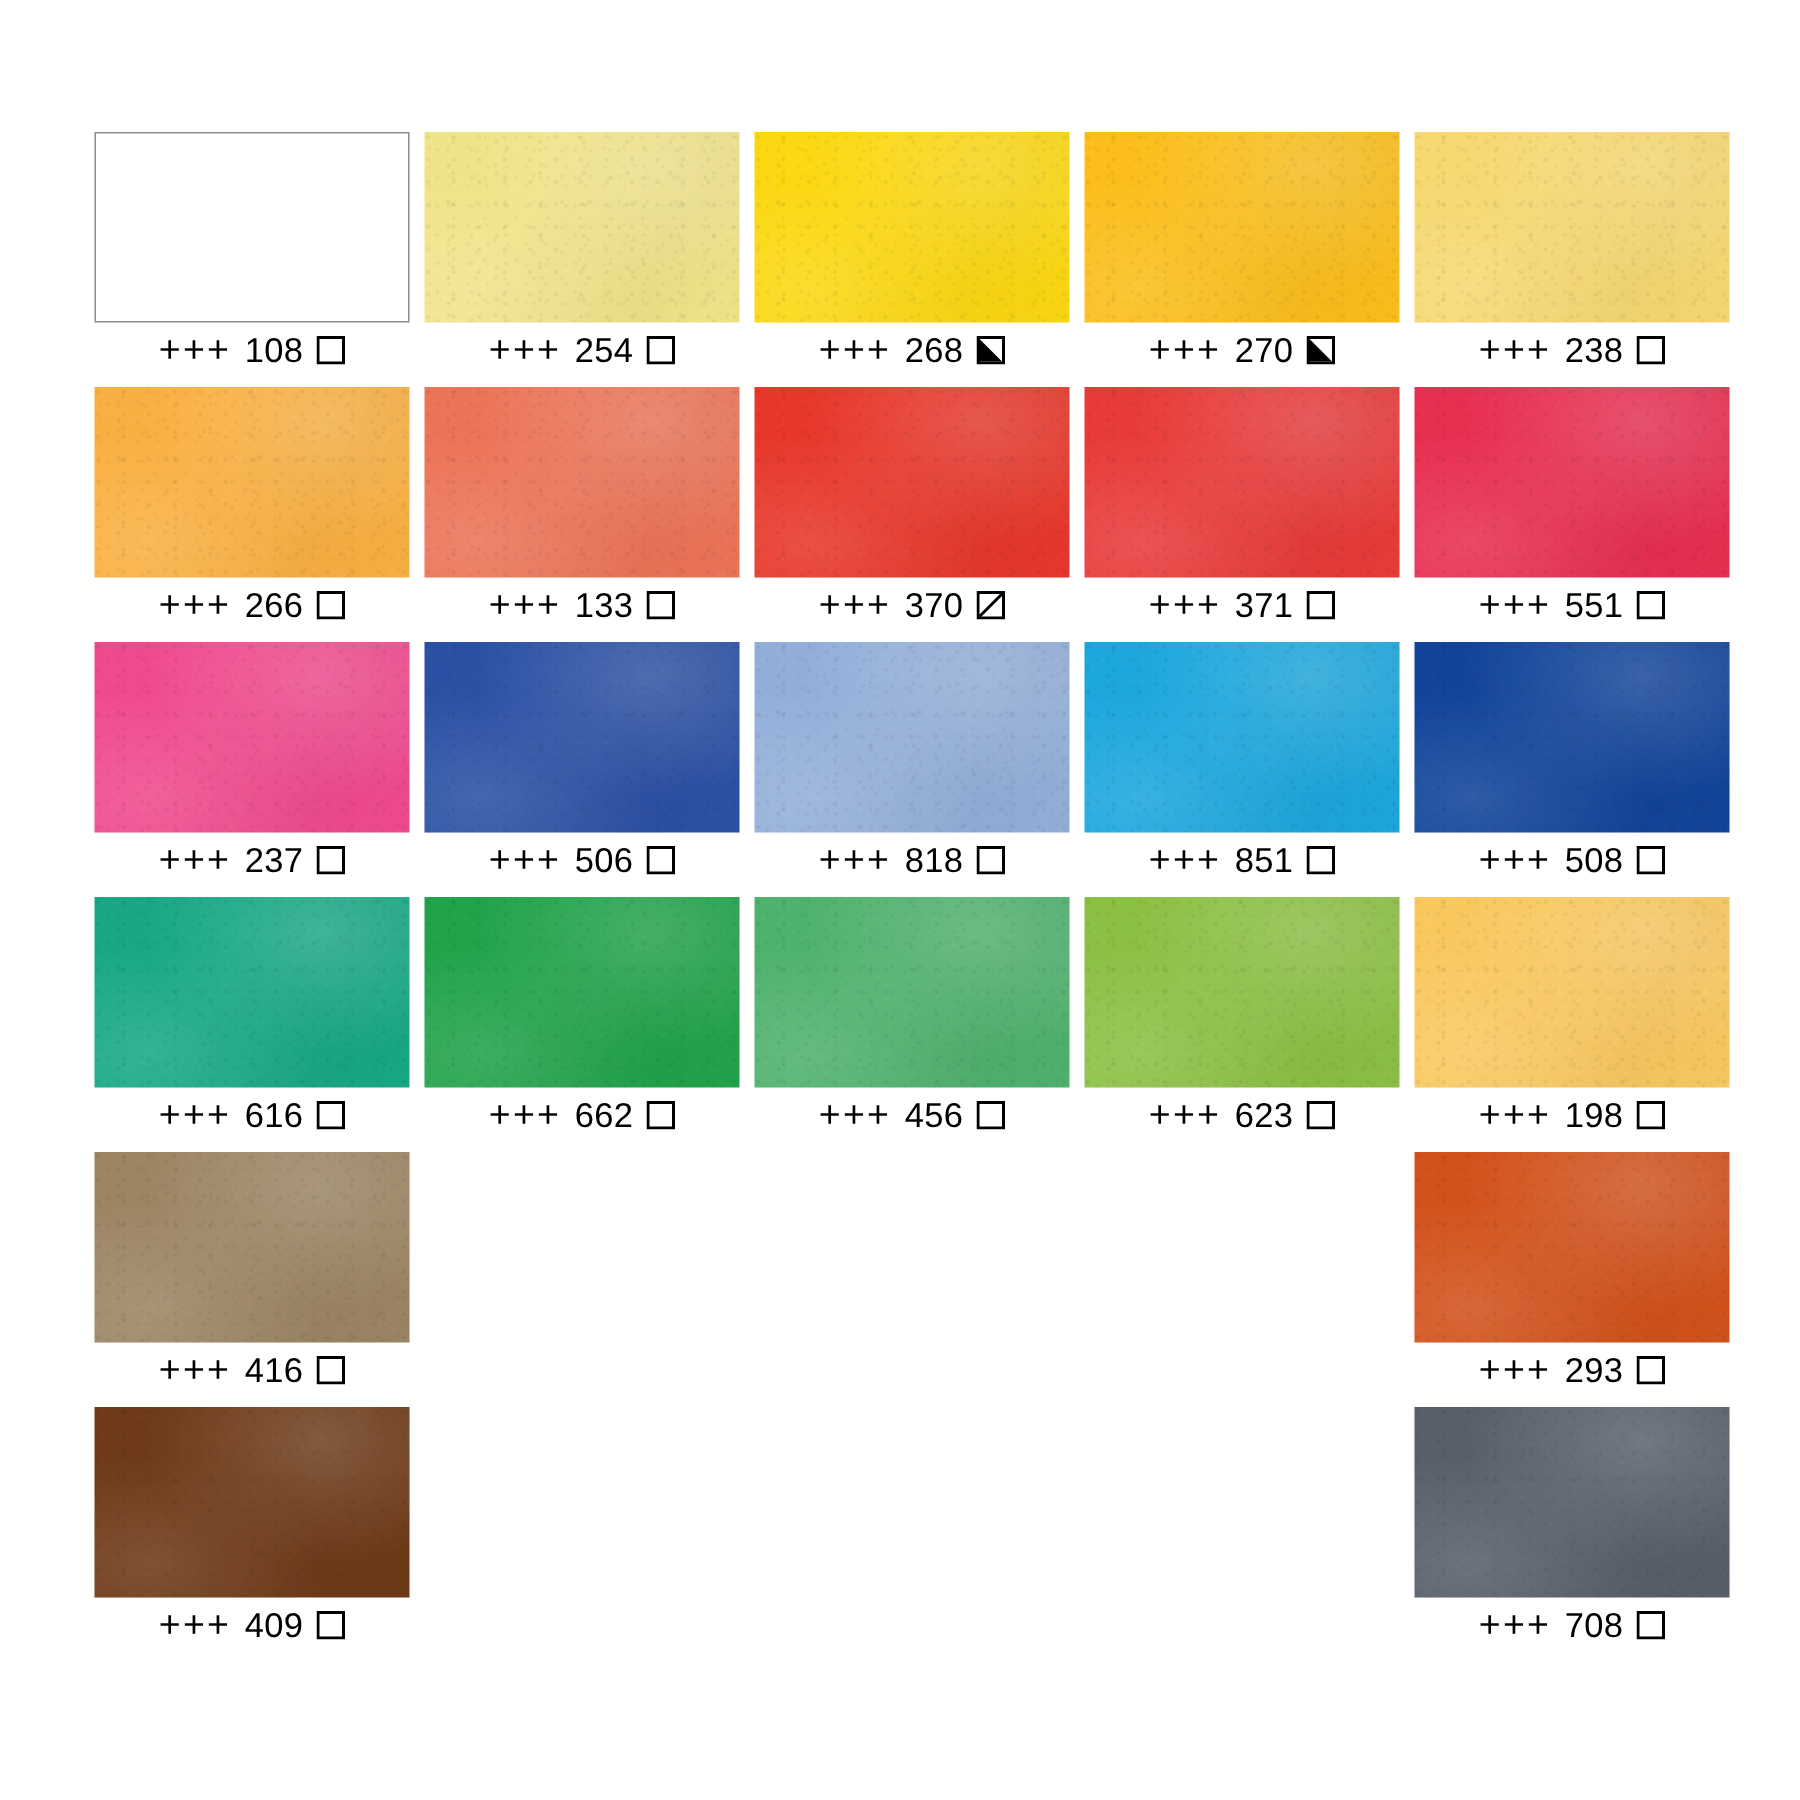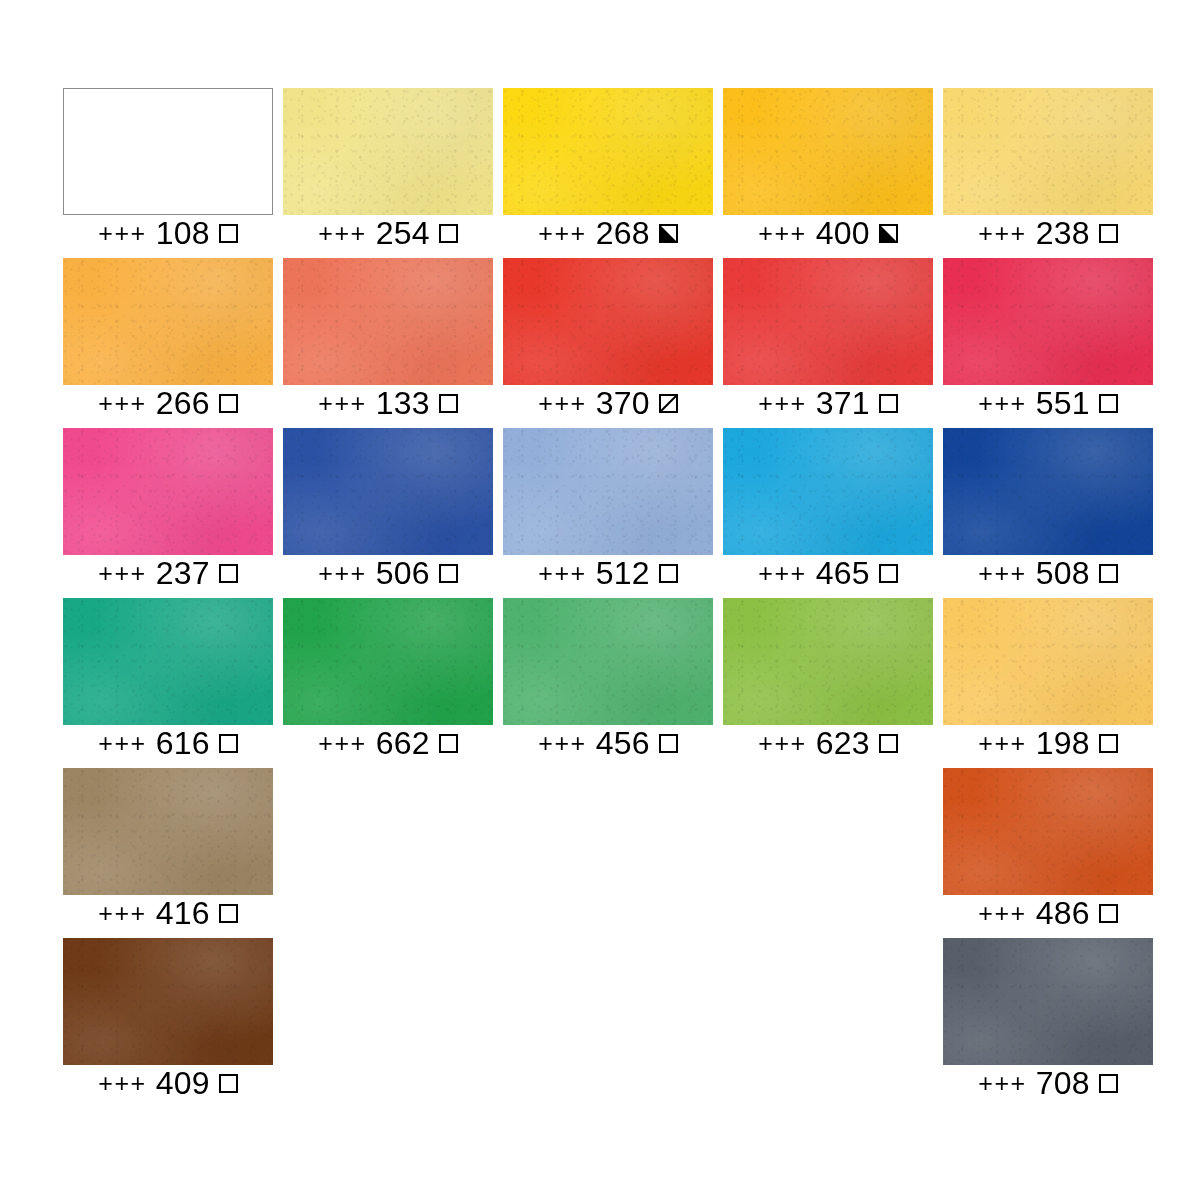--- a/index.html
+++ b/index.html
@@ -88,21 +88,21 @@
     font-size: 25px;
     color: #000000;
     letter-spacing: .2px;
     white-space: nowrap;
   }
   .perm {
     font-size: 25px;
     letter-spacing: 1.5px;
   }
   .code {
-    font-size: 32px;
+    font-size: 23px;
   }
   .sym {
     width: 19px;
     height: 19px;
     display: inline-block;
     position: relative;
     flex: 0 0 auto;
   }
   .sym svg { display: block; }
 </style>
@@ -157,21 +157,21 @@
         </div>
       </div>
       <div class="cell">
         <div class="swatch" style="background: rgb(251, 190, 27);">
           <div class="wash"></div>
           <div class="wash2"></div>
           <div class="tex"></div>
         </div>
         <div class="caption">
           <span class="perm">+++</span>
-          <span class="code">400</span>
+          <span class="code">270</span>
           <span class="sym">
             <svg width="19" height="19" viewBox="0 0 19 19">
               <polygon points="1,1 17,17 1,17" fill="#000"></polygon>
               <rect x="1" y="1" width="17" height="17" fill="none" stroke="#000" stroke-width="2"></rect>
             </svg>
           </span>
         </div>
       </div>
       <div class="cell">
         <div class="swatch" style="background: rgb(247, 216, 113);">
@@ -303,37 +303,37 @@
         </div>
       </div>
       <div class="cell">
         <div class="swatch" style="background: rgb(147, 175, 217);">
           <div class="wash"></div>
           <div class="wash2"></div>
           <div class="tex"></div>
         </div>
         <div class="caption">
           <span class="perm">+++</span>
-          <span class="code">512</span>
+          <span class="code">818</span>
           <span class="sym">
             <svg width="19" height="19" viewBox="0 0 19 19">
               <rect x="1" y="1" width="17" height="17" fill="none" stroke="#000" stroke-width="2"></rect>
             </svg>
           </span>
         </div>
       </div>
       <div class="cell">
         <div class="swatch" style="background: rgb(28, 167, 221);">
           <div class="wash"></div>
           <div class="wash2"></div>
           <div class="tex"></div>
         </div>
         <div class="caption">
           <span class="perm">+++</span>
-          <span class="code">465</span>
+          <span class="code">851</span>
           <span class="sym">
             <svg width="19" height="19" viewBox="0 0 19 19">
               <rect x="1" y="1" width="17" height="17" fill="none" stroke="#000" stroke-width="2"></rect>
             </svg>
           </span>
         </div>
       </div>
       <div class="cell">
         <div class="swatch" style="background: rgb(18, 68, 154);">
           <div class="wash"></div>
@@ -450,21 +450,21 @@
       <div class="cell empty"></div>
       <div class="cell empty"></div>
       <div class="cell">
         <div class="swatch" style="background: rgb(210, 82, 28);">
           <div class="wash"></div>
           <div class="wash2"></div>
           <div class="tex"></div>
         </div>
         <div class="caption">
           <span class="perm">+++</span>
-          <span class="code">486</span>
+          <span class="code">293</span>
           <span class="sym">
             <svg width="19" height="19" viewBox="0 0 19 19">
               <rect x="1" y="1" width="17" height="17" fill="none" stroke="#000" stroke-width="2"></rect>
             </svg>
           </span>
         </div>
       </div>
       <div class="cell">
         <div class="swatch" style="background: rgb(110, 58, 23);">
           <div class="wash"></div>

